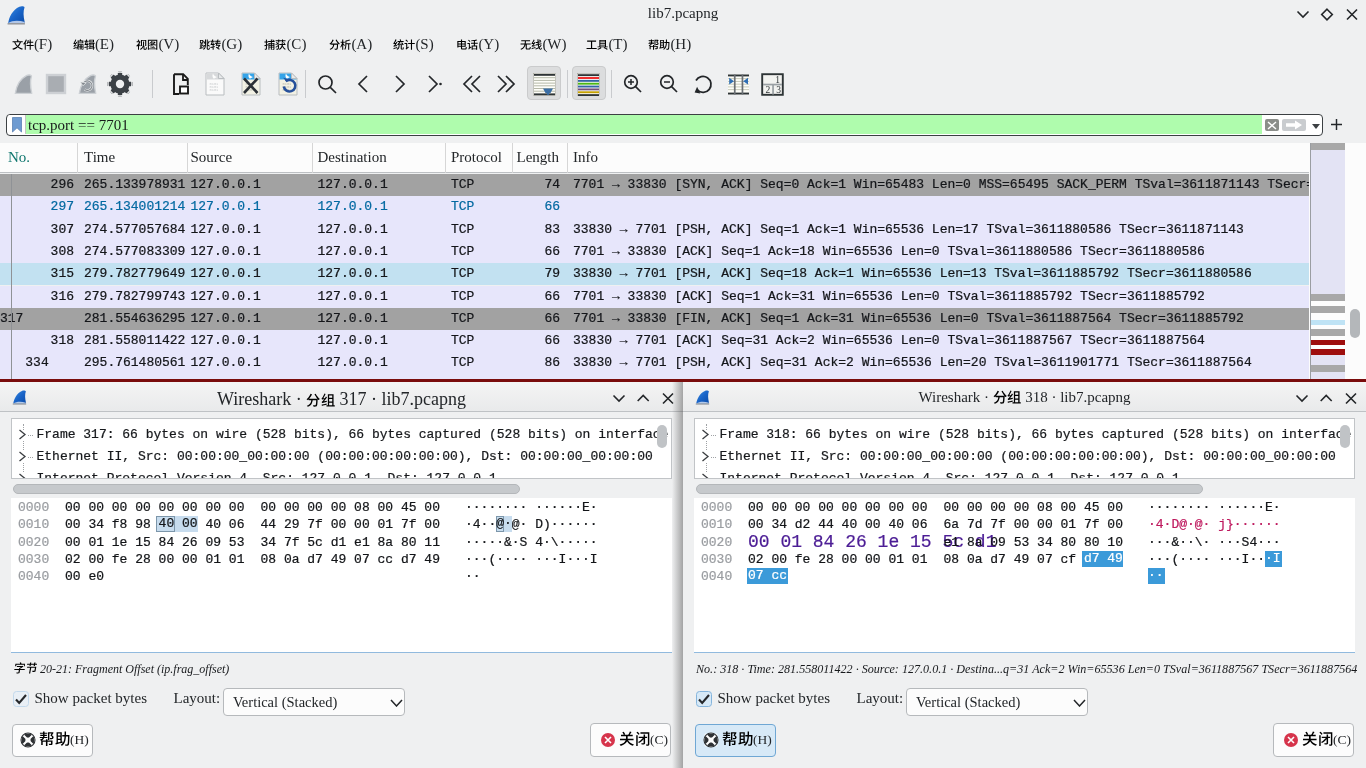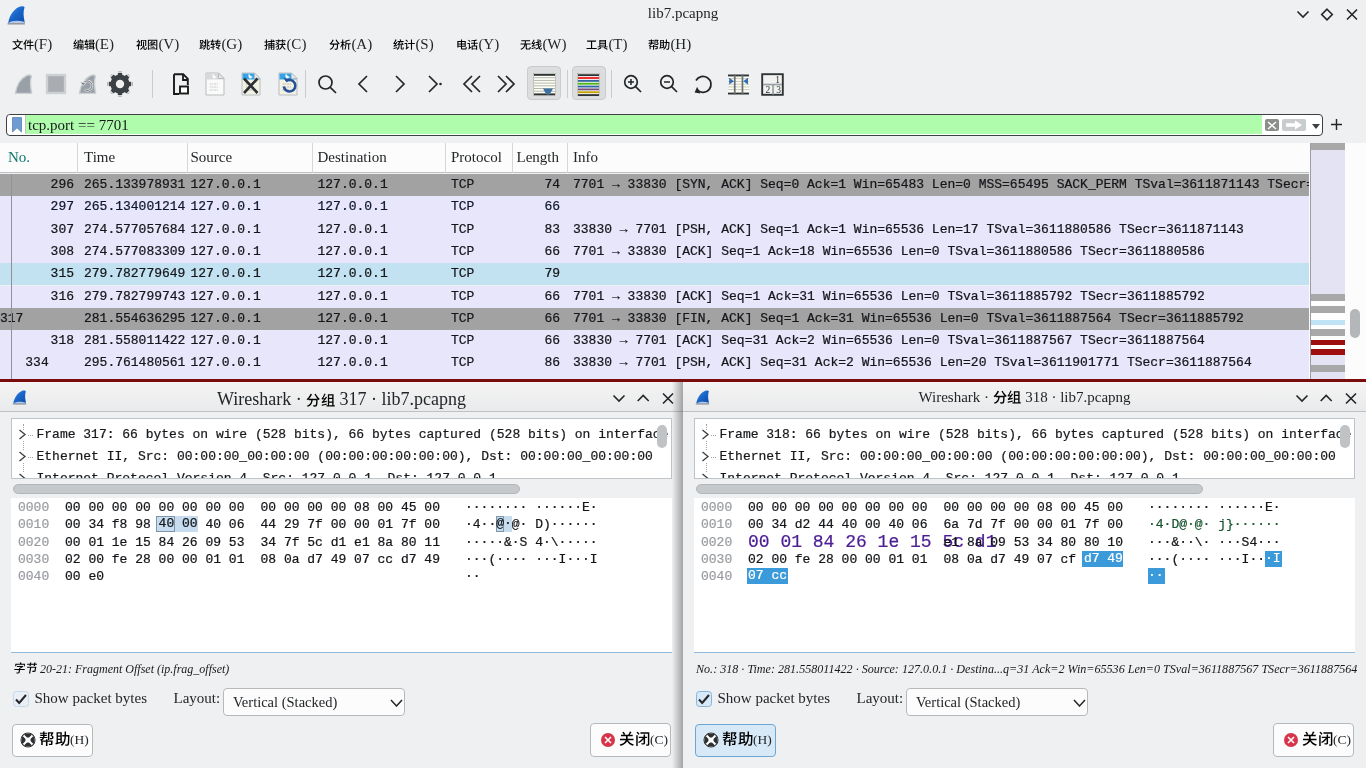--- a/index.html
+++ b/index.html
@@ -301,21 +301,21 @@
 <div class="abs" style="left:566.5px;top:142.5px;width:1px;height:30px;background:#d6d6d6"></div>
 <div class="abs" style="left:0;top:174px;width:1309px;height:22.3px;background:#a2a2a2;font-size:13px;color:#14161a;line-height:22.3px;overflow:hidden">
     <span class="abs mono" style="left:0;top:0;width:74px;text-align:right;display:inline-block">296</span>
     <span class="abs mono" style="left:84px;top:0">265.133978931</span>
     <span class="abs mono" style="left:190.5px;top:0">127.0.0.1</span>
     <span class="abs mono" style="left:317.5px;top:0">127.0.0.1</span>
     <span class="abs mono" style="left:451px;top:0">TCP</span>
     <span class="abs mono" style="left:500px;top:0;width:60px;text-align:right;display:inline-block">74</span>
     <span class="abs mono" style="left:573px;top:0">7701 → 33830 [SYN, ACK] Seq=0 Ack=1 Win=65483 Len=0 MSS=65495 SACK_PERM TSval=3611871143 TSecr=3611871143</span>
   </div>
-<div class="abs" style="left:0;top:196.3px;width:1309px;height:22.3px;background:#e7e6fb;font-size:13px;color:#0f172a;line-height:22.3px;overflow:hidden">
+<div class="abs" style="left:0;top:196.3px;width:1309px;height:22.3px;background:#e7e6fb;font-size:13px;color:#0369a1;line-height:22.3px;overflow:hidden">
     <span class="abs mono" style="left:0;top:0;width:74px;text-align:right;display:inline-block">297</span>
     <span class="abs mono" style="left:84px;top:0">265.134001214</span>
     <span class="abs mono" style="left:190.5px;top:0">127.0.0.1</span>
     <span class="abs mono" style="left:317.5px;top:0">127.0.0.1</span>
     <span class="abs mono" style="left:451px;top:0">TCP</span>
     <span class="abs mono" style="left:500px;top:0;width:60px;text-align:right;display:inline-block">66</span>
   </div>
 <div class="abs" style="left:0;top:218.60000000000002px;width:1309px;height:22.3px;background:#e7e6fb;font-size:13px;color:#14161a;line-height:22.3px;overflow:hidden">
     <span class="abs mono" style="left:0;top:0;width:74px;text-align:right;display:inline-block">307</span>
     <span class="abs mono" style="left:84px;top:0">274.577057684</span>
@@ -334,20 +334,21 @@
     <span class="abs mono" style="left:500px;top:0;width:60px;text-align:right;display:inline-block">66</span>
     <span class="abs mono" style="left:573px;top:0">7701 → 33830 [ACK] Seq=1 Ack=18 Win=65536 Len=0 TSval=3611880586 TSecr=3611880586</span>
   </div>
 <div class="abs" style="left:0;top:263.20000000000005px;width:1309px;height:22.3px;background:#c2e1f1;font-size:13px;color:#14161a;line-height:22.3px;overflow:hidden">
     <span class="abs mono" style="left:0;top:0;width:74px;text-align:right;display:inline-block">315</span>
     <span class="abs mono" style="left:84px;top:0">279.782779649</span>
     <span class="abs mono" style="left:190.5px;top:0">127.0.0.1</span>
     <span class="abs mono" style="left:317.5px;top:0">127.0.0.1</span>
     <span class="abs mono" style="left:451px;top:0">TCP</span>
     <span class="abs mono" style="left:500px;top:0;width:60px;text-align:right;display:inline-block">79</span>
+    <span class="abs mono" style="left:573px;top:0">33830 → 7701 [PSH, ACK] Seq=18 Ack=1 Win=65536 Len=13 TSval=3611885792 TSecr=3611880586</span>
   </div>
 <div class="abs" style="left:0;top:285.50000000000006px;width:1309px;height:22.3px;background:#e7e6fb;font-size:13px;color:#14161a;line-height:22.3px;overflow:hidden">
     <span class="abs mono" style="left:0;top:0;width:74px;text-align:right;display:inline-block">316</span>
     <span class="abs mono" style="left:84px;top:0">279.782799743</span>
     <span class="abs mono" style="left:190.5px;top:0">127.0.0.1</span>
     <span class="abs mono" style="left:317.5px;top:0">127.0.0.1</span>
     <span class="abs mono" style="left:451px;top:0">TCP</span>
     <span class="abs mono" style="left:500px;top:0;width:60px;text-align:right;display:inline-block">66</span>
     <span class="abs mono" style="left:573px;top:0">7701 → 33830 [ACK] Seq=1 Ack=31 Win=65536 Len=0 TSval=3611885792 TSecr=3611885792</span>
   </div>
@@ -494,21 +495,21 @@
 <div class="abs" style="left:1340px;top:424.6px;width:10px;height:23px;background:#c0c3c6;border-radius:5px"></div>
 <div class="abs" style="left:695.5px;top:483.5px;width:507px;height:10.5px;background:#c6c9cc;border-radius:5px;border:1px solid #b4b7ba"></div>
 <div class="abs" style="left:694px;top:498px;width:661px;height:154.5px;background:#fff;border-bottom:1.4px solid #91bade;overflow:hidden;line-height:17.3px">
     <span class="abs mono" style="left:7px;top:1.0px;font-size:13px;color:#9a9da1">0000</span>
     <span class="abs mono" style="left:54px;top:1.0px;font-size:13px;color:#131518">00 00 00 00 00 00 00 00</span>
     <span class="abs mono" style="left:249.5px;top:1.0px;font-size:13px;color:#131518">00 00 00 00 08 00 45 00</span>
     <span class="abs mono" style="left:454px;top:1.0px;font-size:13px;color:#131518">········ ······E·</span>
     <span class="abs mono" style="left:7px;top:18.299999999999955px;font-size:13px;color:#9a9da1">0010</span>
     <span class="abs mono" style="left:54px;top:18.299999999999955px;font-size:13px;color:#131518">00 34 d2 44 40 00 40 06</span>
     <span class="abs mono" style="left:249.5px;top:18.299999999999955px;font-size:13px;color:#131518">6a 7d 7f 00 00 01 7f 00</span>
-    <span class="abs mono" style="left:454px;top:18.299999999999955px;font-size:13px;color:#14532d">·4·D@·@· j}······</span>
+    <span class="abs mono" style="left:454px;top:18.299999999999955px;font-size:13px;color:#be185d">·4·D@·@· j}······</span>
     <span class="abs mono" style="left:7px;top:35.60000000000002px;font-size:13px;color:#9a9da1">0020</span>
     <span class="abs mono" style="left:54px;top:35.60000000000002px;font-size:18px;color:#4c1d95">00 01 84 26 1e 15 5c d1</span>
     <span class="abs mono" style="left:249.5px;top:35.60000000000002px;font-size:13px;color:#131518">e1 8a 09 53 34 80 80 10</span>
     <span class="abs mono" style="left:454px;top:35.60000000000002px;font-size:13px;color:#131518">···&amp;··\· ···S4···</span>
     <span class="abs mono" style="left:7px;top:52.89999999999998px;font-size:13px;color:#9a9da1">0030</span>
     <span class="abs mono" style="left:54px;top:52.89999999999998px;font-size:13px;color:#131518">02 00 fe 28 00 00 01 01</span>
     <span class="abs mono" style="left:249.5px;top:52.89999999999998px;font-size:13px;color:#131518">08 0a d7 49 07 cf d7 49</span>
     <span class="abs mono" style="left:454px;top:52.89999999999998px;font-size:13px;color:#131518">···(···· ···I···I</span>
     <span class="abs mono" style="left:7px;top:70.20000000000005px;font-size:13px;color:#9a9da1">0040</span>
     <span class="abs mono" style="left:54px;top:70.20000000000005px;font-size:13px;color:#131518">07 cc</span>

